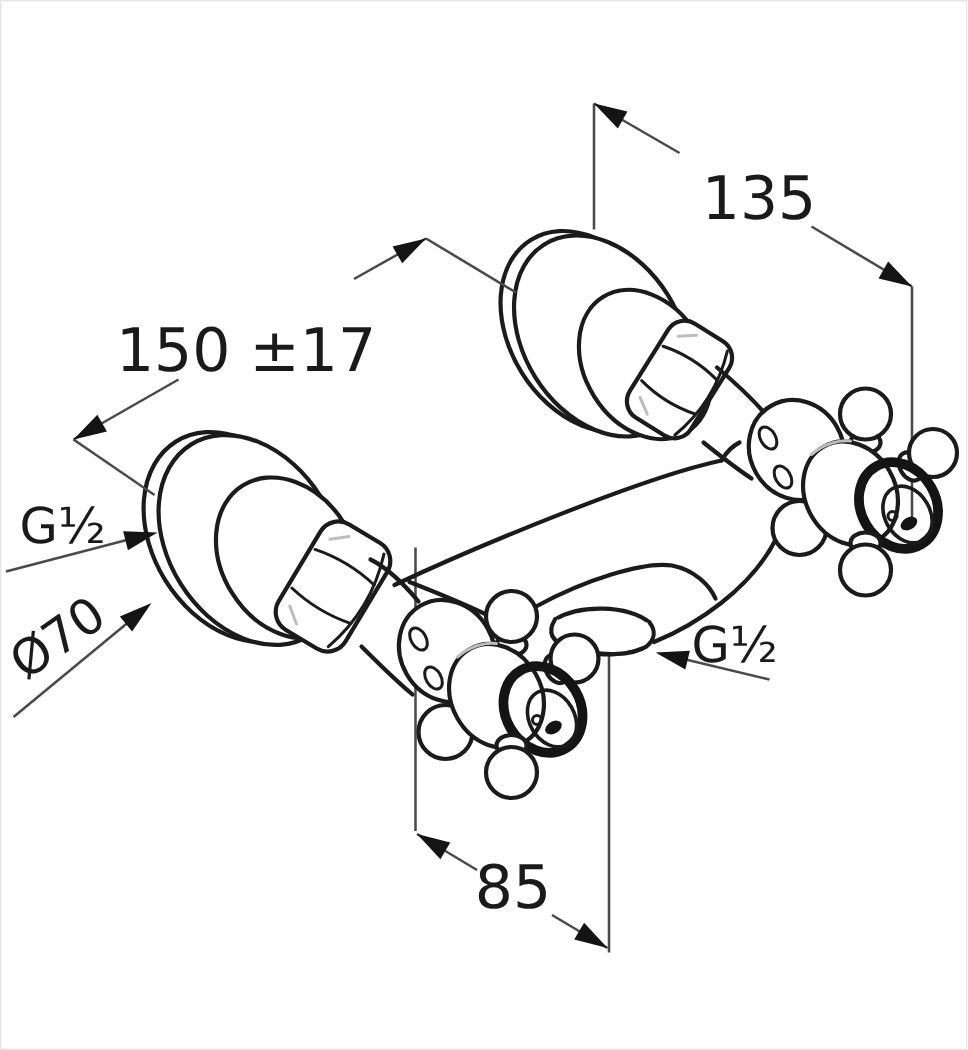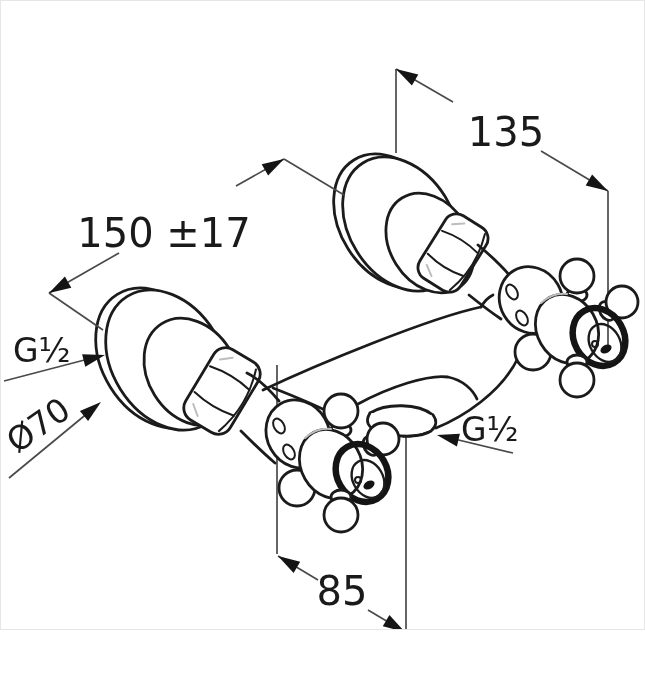--- a/index.html
+++ b/index.html
@@ -1,17 +1,17 @@
 <!DOCTYPE html>
 <html><head>
 <meta charset="utf-8">
 <style>
   html,body{margin:0;padding:0;background:#fff;}
   .stage{
-    width:645px;height:630px;
+    width:645px;height:700px;
     background:#ffffff;
     border:1px solid #e6e6e6;
     box-sizing:border-box;
     position:relative;
     font-family:"DejaVu Sans","Liberation Sans",sans-serif;
     overflow:hidden;
   }
   svg{display:block;}
   
   .part{fill:#ffffff;stroke:#1b1b1b;stroke-width:2.8;stroke-linecap:round;stroke-linejoin:round;}

